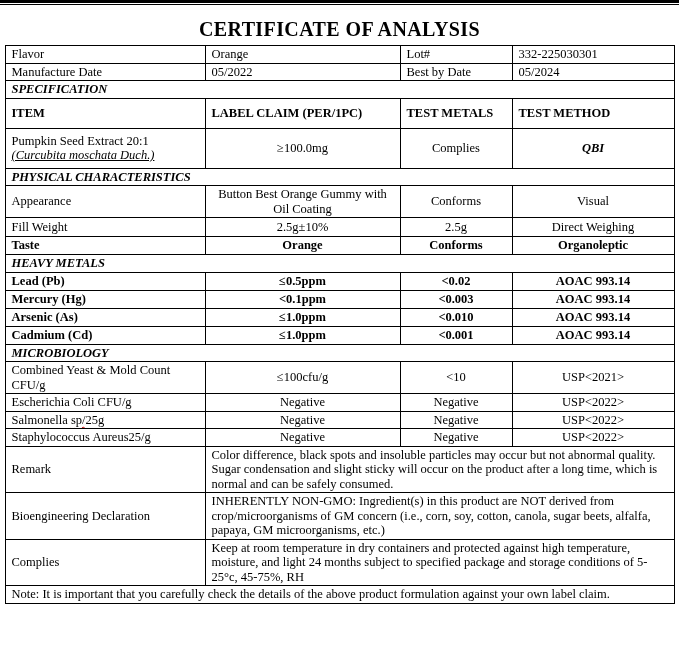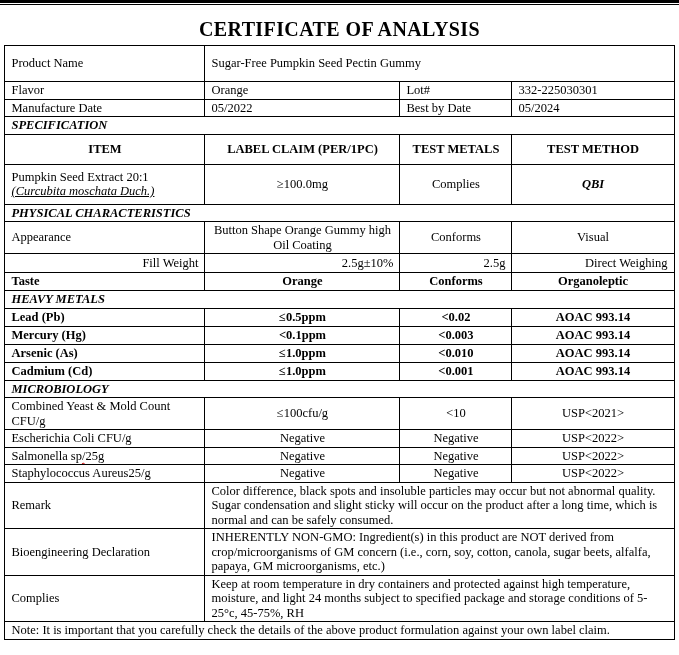--- a/index.html
+++ b/index.html
@@ -37,58 +37,54 @@
     overflow: hidden;
   }
   td.c { text-align: center; }
   td.b, .b { font-weight: bold; font-style: italic; }
   td.top { vertical-align: top; padding-top: 3px; }
   tr.rh36 td { height: 36px; }
   tr.rh30 td { height: 30px; }
   tr.rh28 td { height: 28px; }
   tr.rh40 td { height: 40px; }
   tr.rh46 td { height: 46px; }
-  tr.rh19 td { height: 19px; text-align: right; }
+  tr.rh19 td { height: 19px; }
   tr.rh18 td { height: 18px; font-weight: bold; }
   tr.rh17 td { height: 17px; }
   tr.rh16 td { height: 16px; }
   .latin {
     font-style: italic;
     text-decoration: underline;
   }
   .sp-mark {
     text-decoration-line: underline;
     text-decoration-style: wavy;
     text-decoration-color: #cc0000;
     text-decoration-thickness: 1px;
     text-underline-offset: 2px;
   }
-  .hdr td { text-align: center; font-weight: bold; }
+  .hdr td { font-weight: bold; }
 </style>
 </head>
 <body>
 
 <div class="topbar"></div>
 <div class="topbar-thin"></div>
 
 <div class="title">CERTIFICATE OF ANALYSIS</div>
 
 <table class="coa">
   <colgroup>
     <col style="width:200px">
     <col style="width:195px">
     <col style="width:112px">
     <col style="width:162px">
   </colgroup>
 
   <tbody>
-      <tr class="rh36">
-    <td class="top">Product Name</td>
-    <td class="top" colspan="3">Sugar-Free Pumpkin Seed Pectin Gummy</td>
-  </tr>
   <tr class="rh17">
     <td>Flavor</td>
     <td>Orange</td>
     <td>Lot#</td>
     <td>332-225030301</td>
   </tr>
   <tr class="rh17">
     <td>Manufacture Date</td>
     <td>05/2022</td>
     <td>Best by Date</td>
@@ -112,21 +108,21 @@
     <td class="c">≥100.0mg</td>
     <td class="c">Complies</td>
     <td class="c b">QBI</td>
   </tr>
 
   <tr class="rh17">
     <td class="b" colspan="4">PHYSICAL CHARACTERISTICS</td>
   </tr>
   <tr class="rh28">
     <td>Appearance</td>
-    <td class="c">Button Shape Orange Gummy high Oil Coating</td>
+    <td class="c">Button Best Orange Gummy with Oil Coating</td>
     <td class="c">Conforms</td>
     <td class="c">Visual</td>
   </tr>
   <tr class="rh19">
     <td>Fill Weight</td>
     <td class="c">2.5g±10%</td>
     <td class="c">2.5g</td>
     <td class="c">Direct Weighing</td>
   </tr>
   <tr class="rh18">

